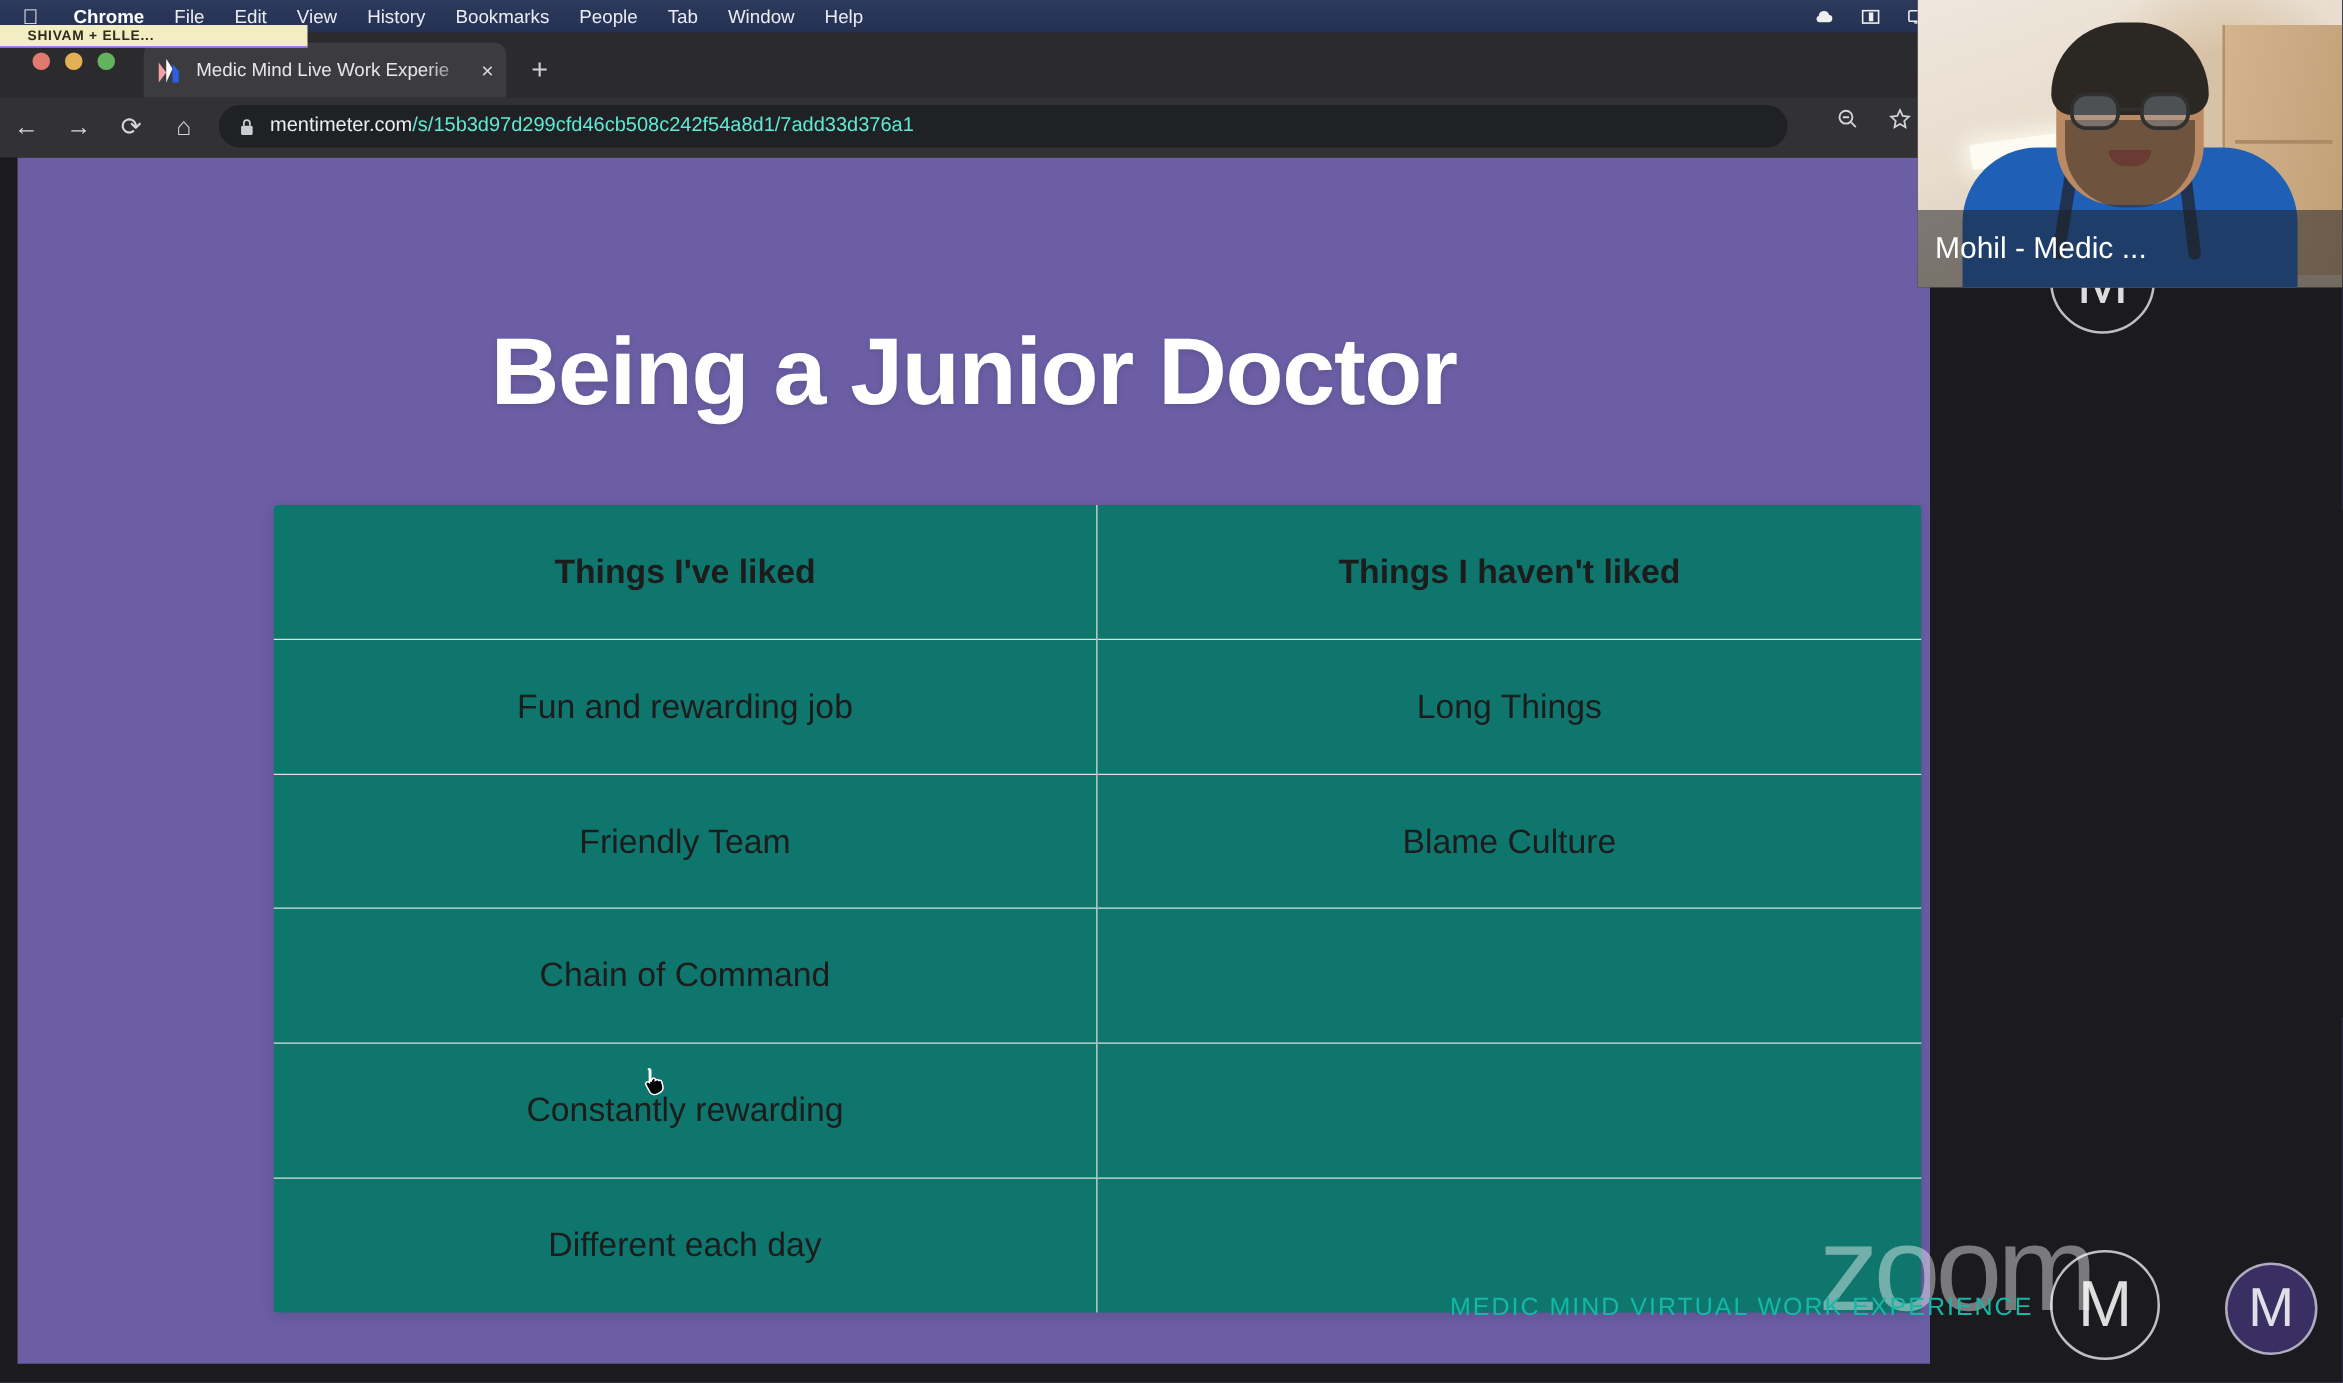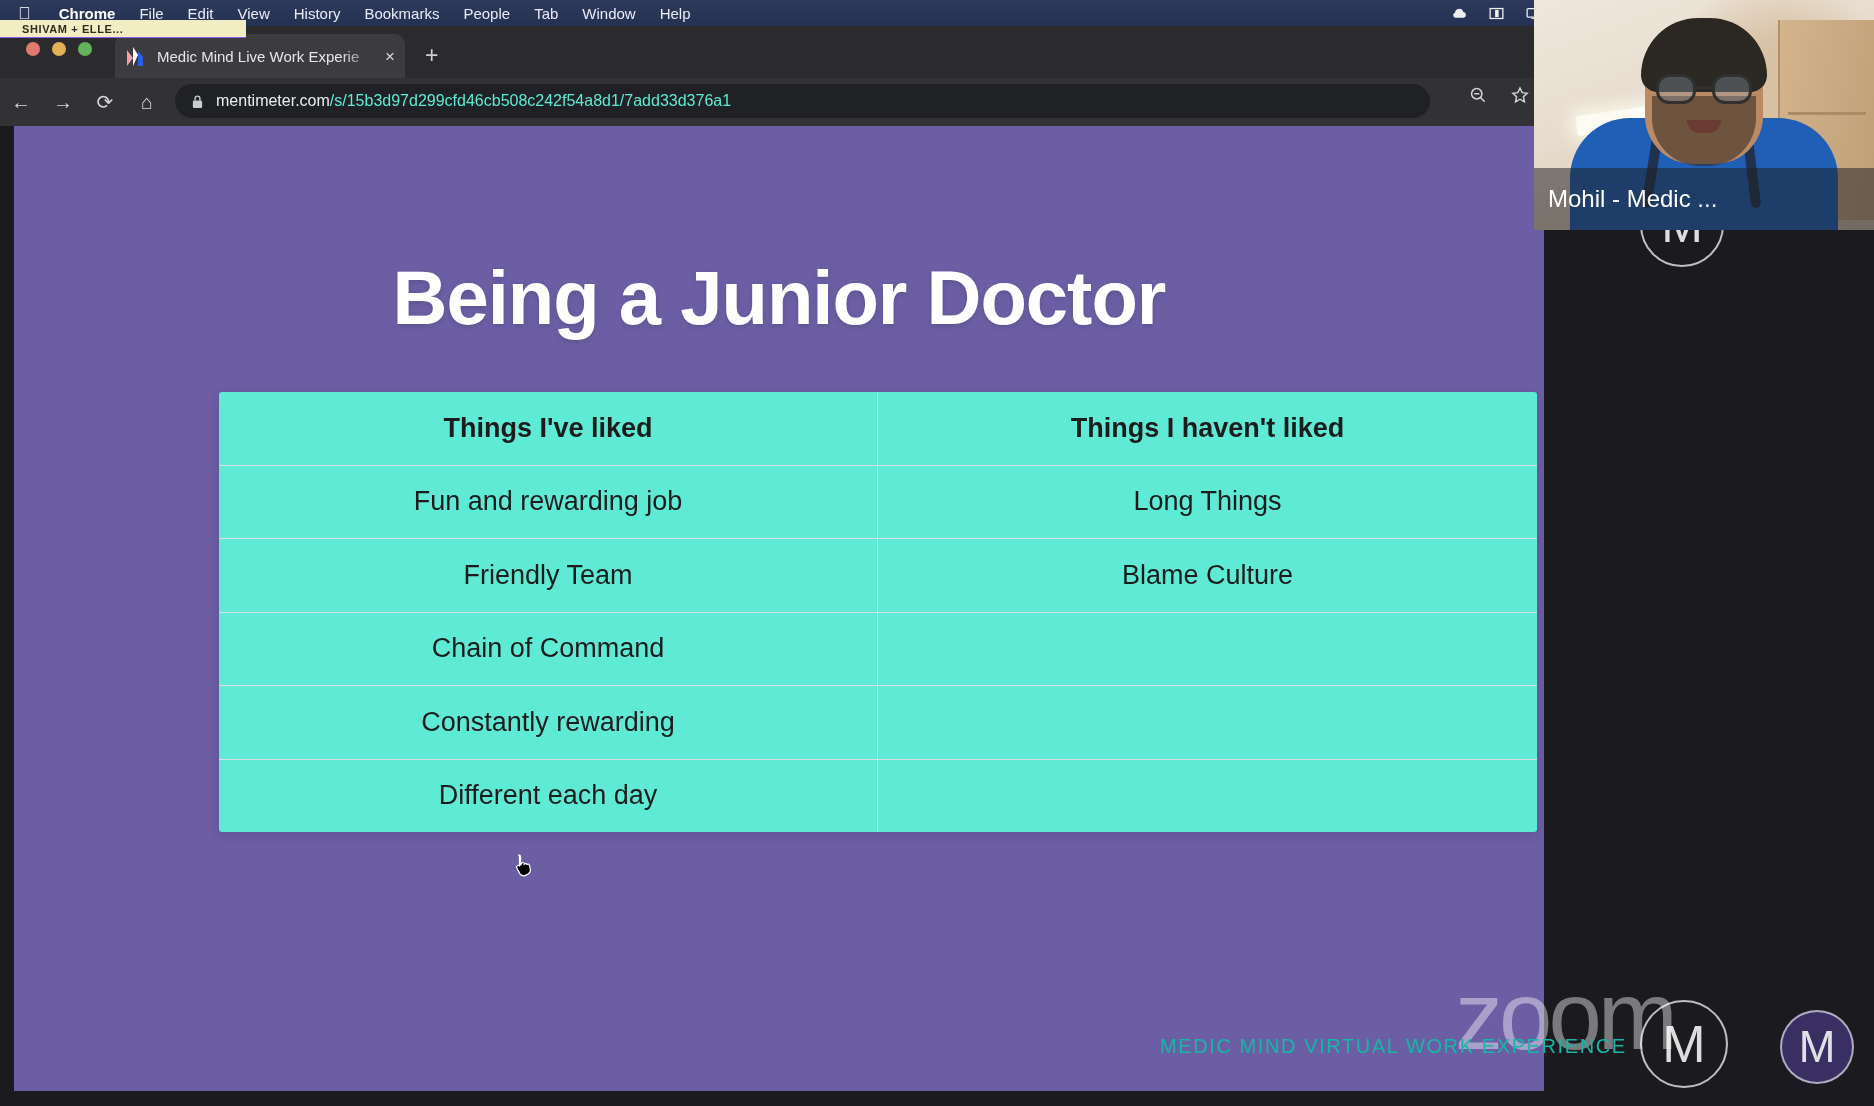--- a/index.html
+++ b/index.html
@@ -88,22 +88,22 @@
   }
   .slide-title {
     position:absolute; left:0; top:100px; width:100%;
     text-align:center; color:#ffffff;
     font-size:76px; font-weight:bold; letter-spacing:-1px;
     text-shadow:0 2px 5px rgba(0,0,0,.12);
     margin-top:28px;
   }
 
   .menti-table {
-    position:absolute; left:205px; top:266px; width:1318px; height:440px;
-    background:#5eead4; border-radius:3px; display:flex;
+    position:absolute; left:205px; top:278px; width:1318px; height:646px;
+    background:#0f766e; border-radius:3px; display:flex;
     box-shadow:0 3px 12px rgba(0,0,0,.12);
   }
   .col { flex:1 1 50%; display:flex; flex-direction:column; }
   .col:first-child { border-right:1px solid #dddcde; }
   .cell {
     flex:1 1 0; display:flex; align-items:center; justify-content:center;
     color:#1c1c1c; font-size:27px; border-bottom:1px solid #dedddf;
     text-align:center; padding:0 14px;
   }
   .cell.head { font-weight:bold; font-size:27px; }

